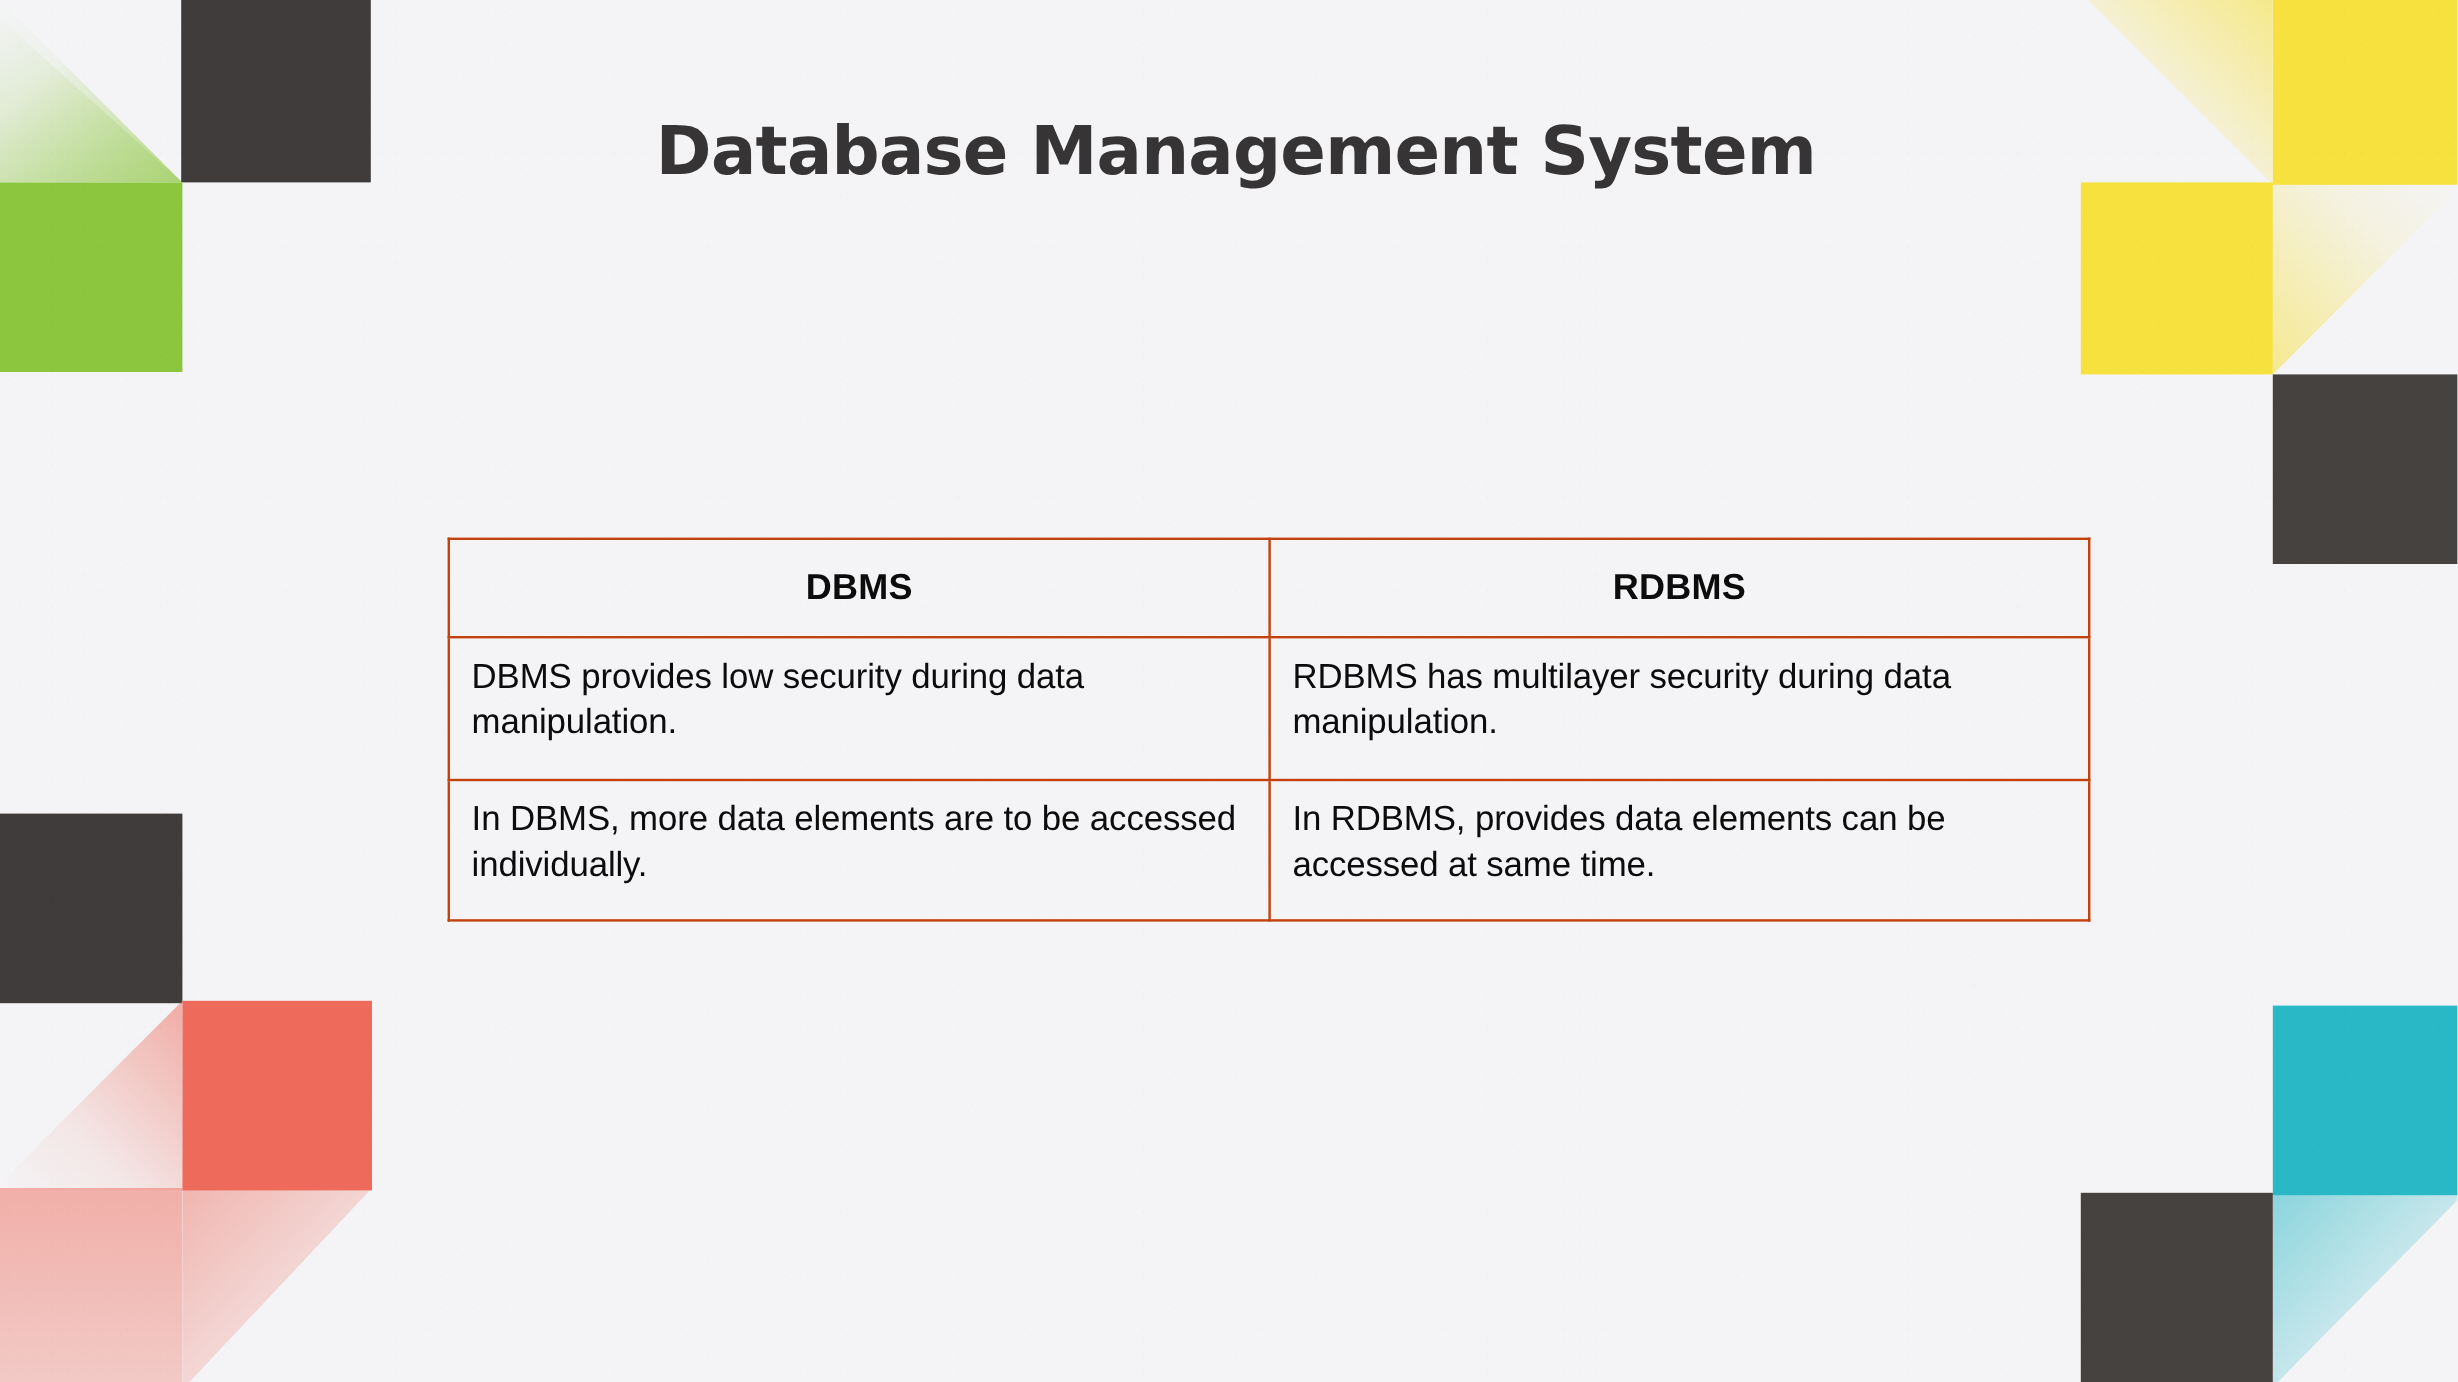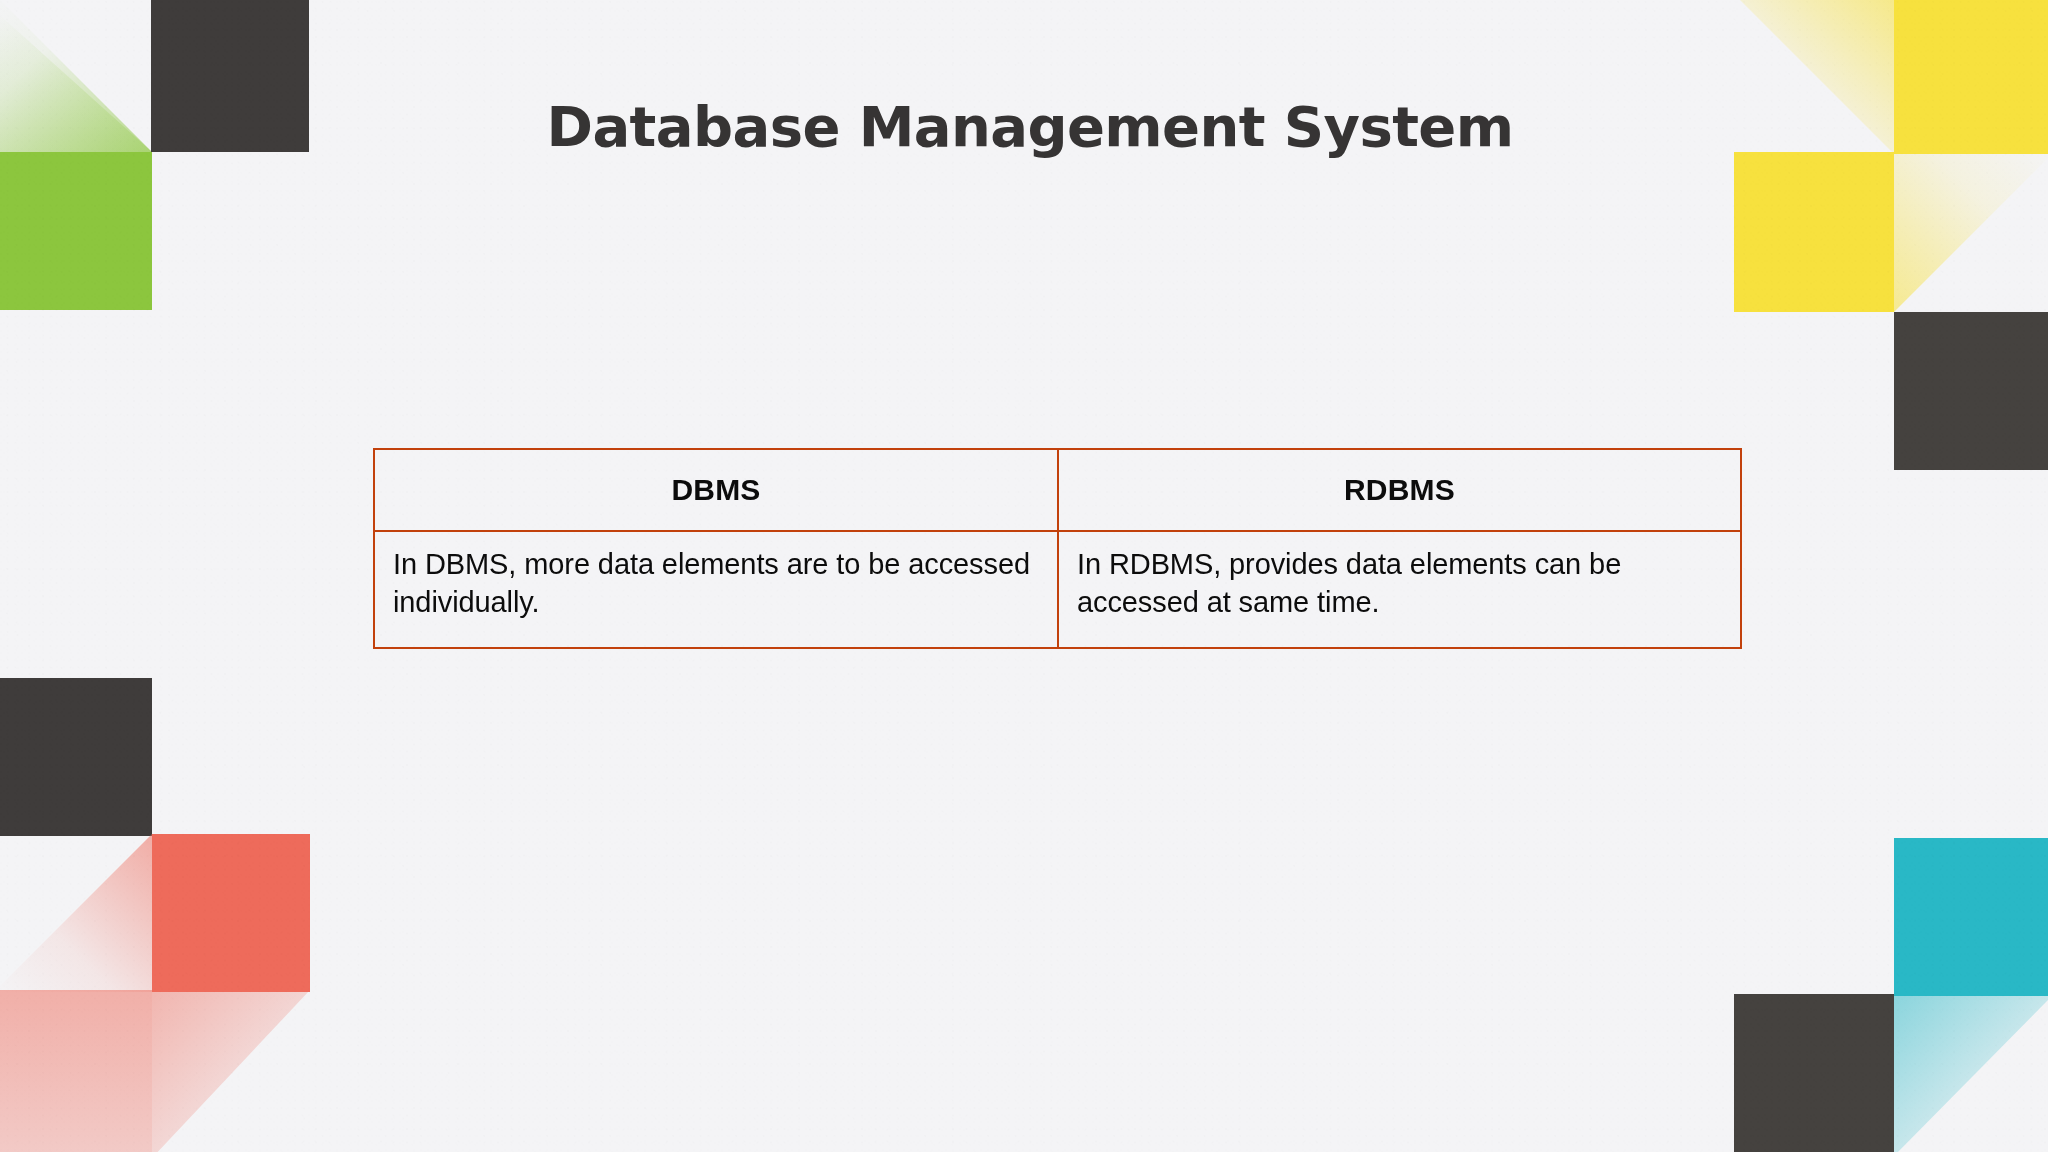--- a/index.html
+++ b/index.html
@@ -216,20 +216,24 @@
           <col class="c1">
           <col class="c2">
         </colgroup>
       <thead>
         <tr>
           <th>DBMS</th>
           <th>RDBMS</th>
         </tr>
       </thead>
       <tbody>
+        <tr class="r2">
+          <td>DBMS provides low security during data manipulation.</td>
+          <td>RDBMS has multilayer security during data manipulation.</td>
+        </tr>
         <tr class="r3">
           <td>In DBMS, more data elements are to be accessed individually.</td>
           <td>In RDBMS, provides data elements can be accessed at same time.</td>
         </tr>
       </tbody>
     </table>
   </div>
 
   <div id="grain"></div>
 </div>

